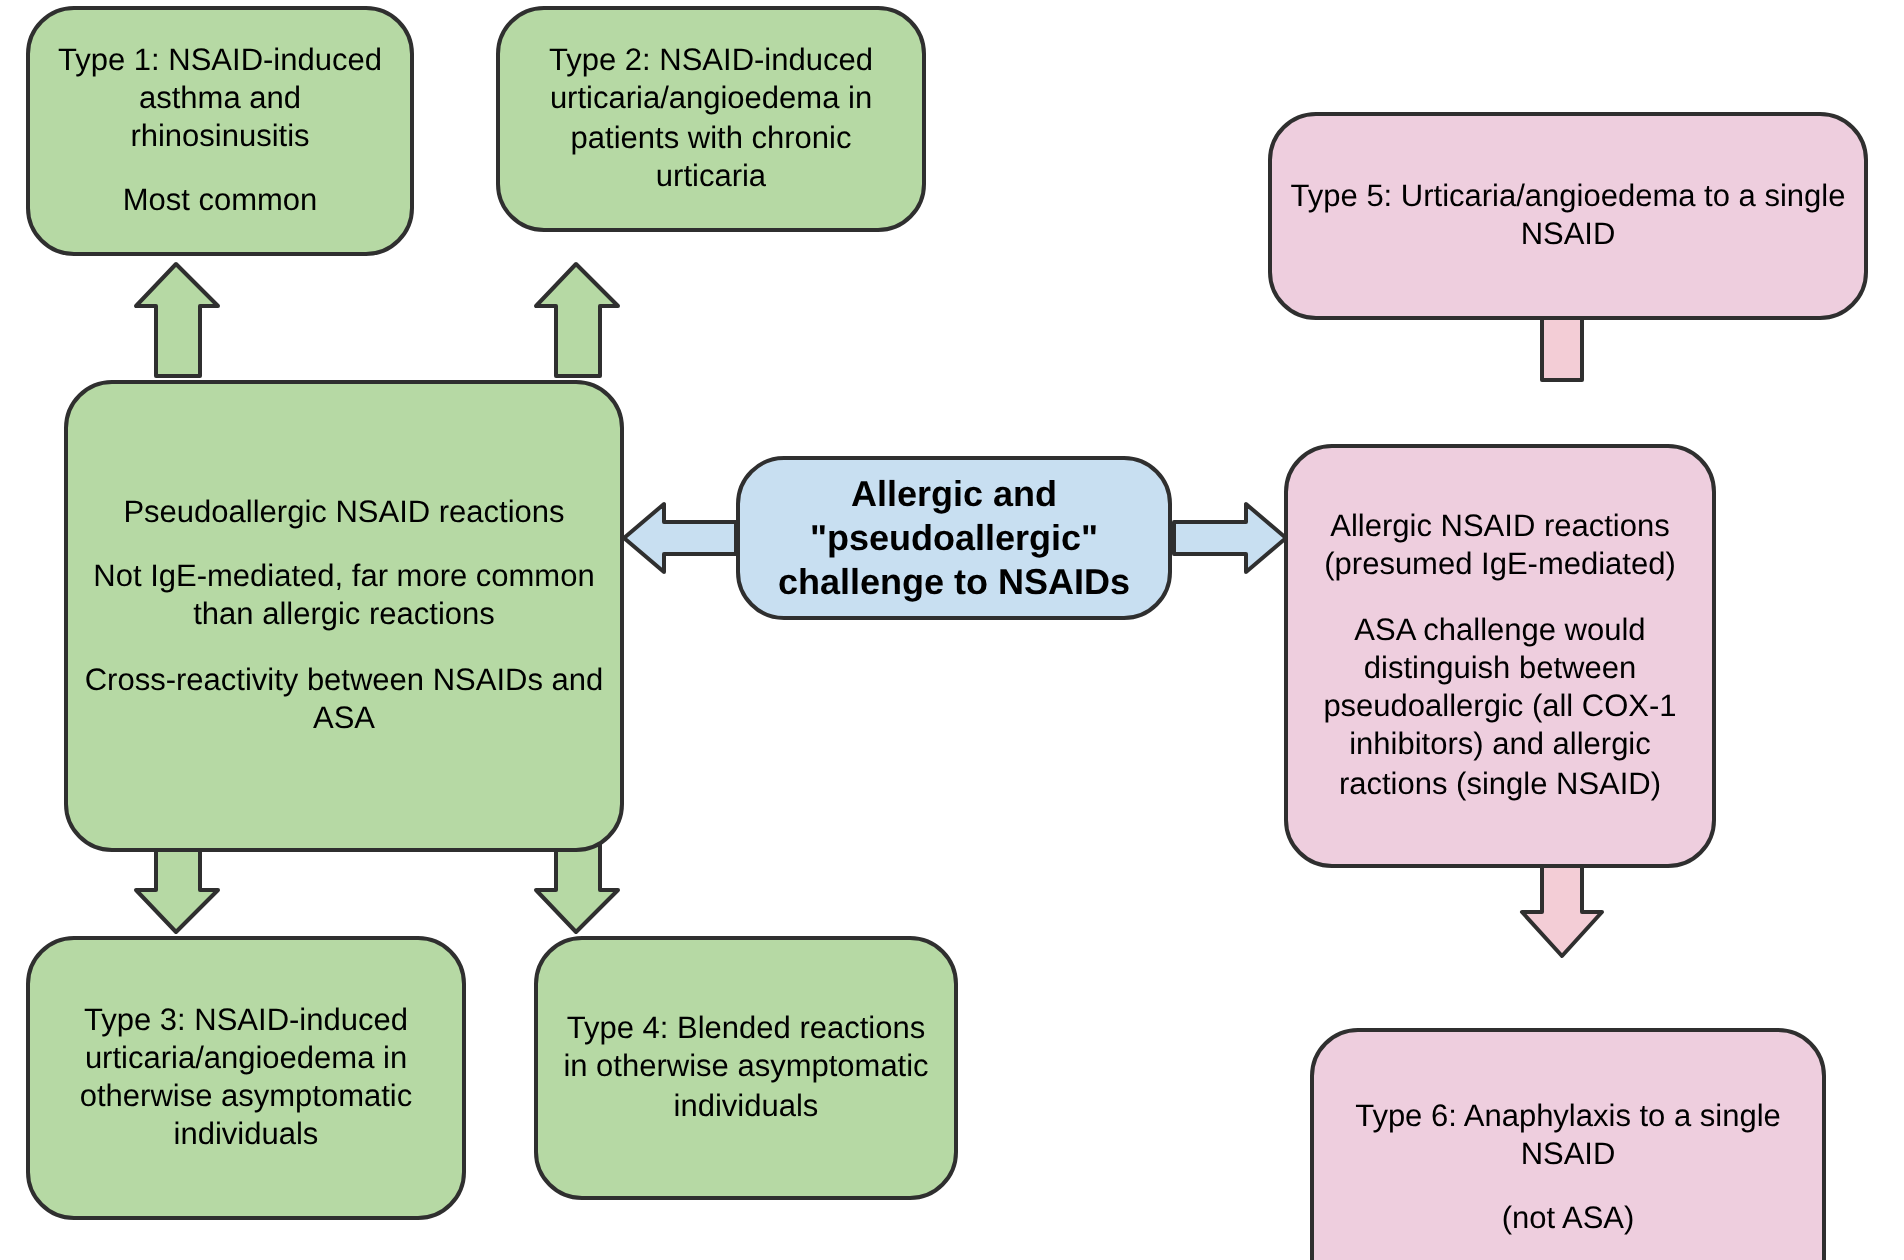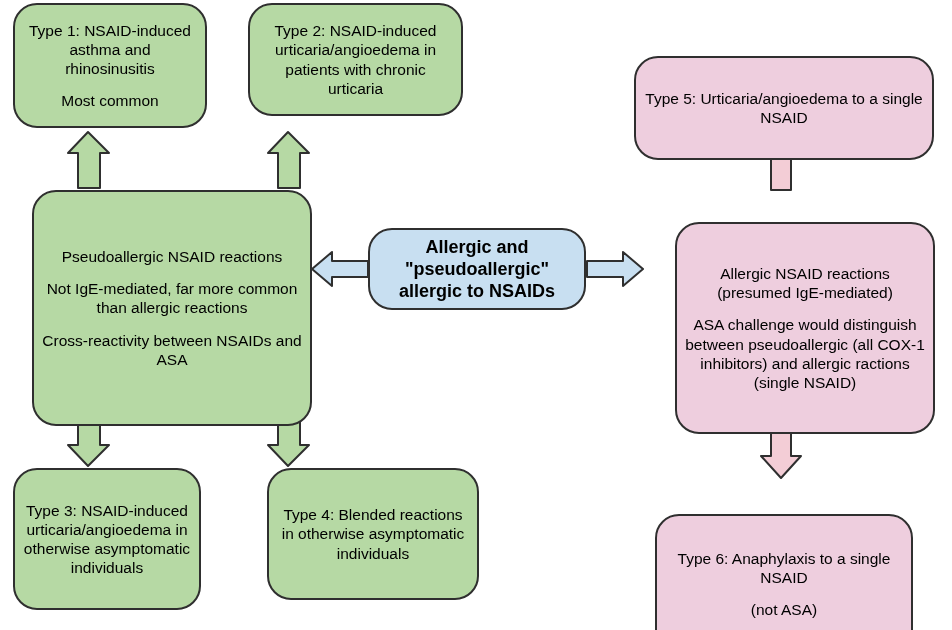--- a/index.html
+++ b/index.html
@@ -104,44 +104,44 @@
 
   <div class="arrow" style="left:758px; top:418px; width:46px; height:62px;">
     <svg width="46" height="62" viewBox="0 0 46 62">
       <polygon points="23,60 3,38 13,38 13,2 33,2 33,38 43,38" fill="#f3cdd6" stroke="#2f2f2f" stroke-width="2" stroke-linejoin="round"></polygon>
     </svg>
   </div>
 
   <div class="node blue" style="left:368px; top:228px; width:218px; height:82px; font-size:18px;">
     <div class="para">Allergic and</div>
     <div class="para" style="margin-top:0;">"pseudoallergic"</div>
-    <div class="para" style="margin-top:0;">allergic to NSAIDs</div>
+    <div class="para" style="margin-top:0;">challenge to NSAIDs</div>
   </div>
 
   <div class="node green" style="left:32px; top:190px; width:280px; height:236px;">
     <div class="para">Pseudoallergic NSAID reactions</div>
     <div class="para">Not IgE-mediated, far more common than allergic reactions</div>
     <div class="para">Cross-reactivity between NSAIDs and ASA</div>
   </div>
 
-  <div class="node pink" style="left:675px; top:190px; width:260px; height:212px;">
+  <div class="node pink" style="left:642px; top:190px; width:216px; height:212px;">
     <div class="para">Allergic NSAID reactions (presumed IgE-mediated)</div>
     <div class="para">ASA challenge would distinguish between pseudoallergic (all COX-1 inhibitors) and allergic ractions (single NSAID)</div>
   </div>
 
   <div class="node green" style="left:13px; top:3px; width:194px; height:125px;">
     <div class="para">Type 1: NSAID-induced asthma and rhinosinusitis</div>
     <div class="para">Most common</div>
   </div>
 
   <div class="node green" style="left:248px; top:3px; width:215px; height:113px;">
     <div class="para">Type 2: NSAID-induced urticaria/angioedema in patients with chronic urticaria</div>
   </div>
 
-  <div class="node green" style="left:13px; top:468px; width:188px; height:142px;">
+  <div class="node green" style="left:13px; top:468px; width:220px; height:142px;">
     <div class="para">Type 3: NSAID-induced urticaria/angioedema in otherwise asymptomatic individuals</div>
   </div>
 
   <div class="node green" style="left:267px; top:468px; width:212px; height:132px;">
     <div class="para">Type 4: Blended reactions in otherwise asymptomatic individuals</div>
   </div>
 
   <div class="node pink" style="left:634px; top:24px; width:300px; height:104px;">
     <div class="para">Type 5: Urticaria/angioedema to a single NSAID</div>
   </div>

